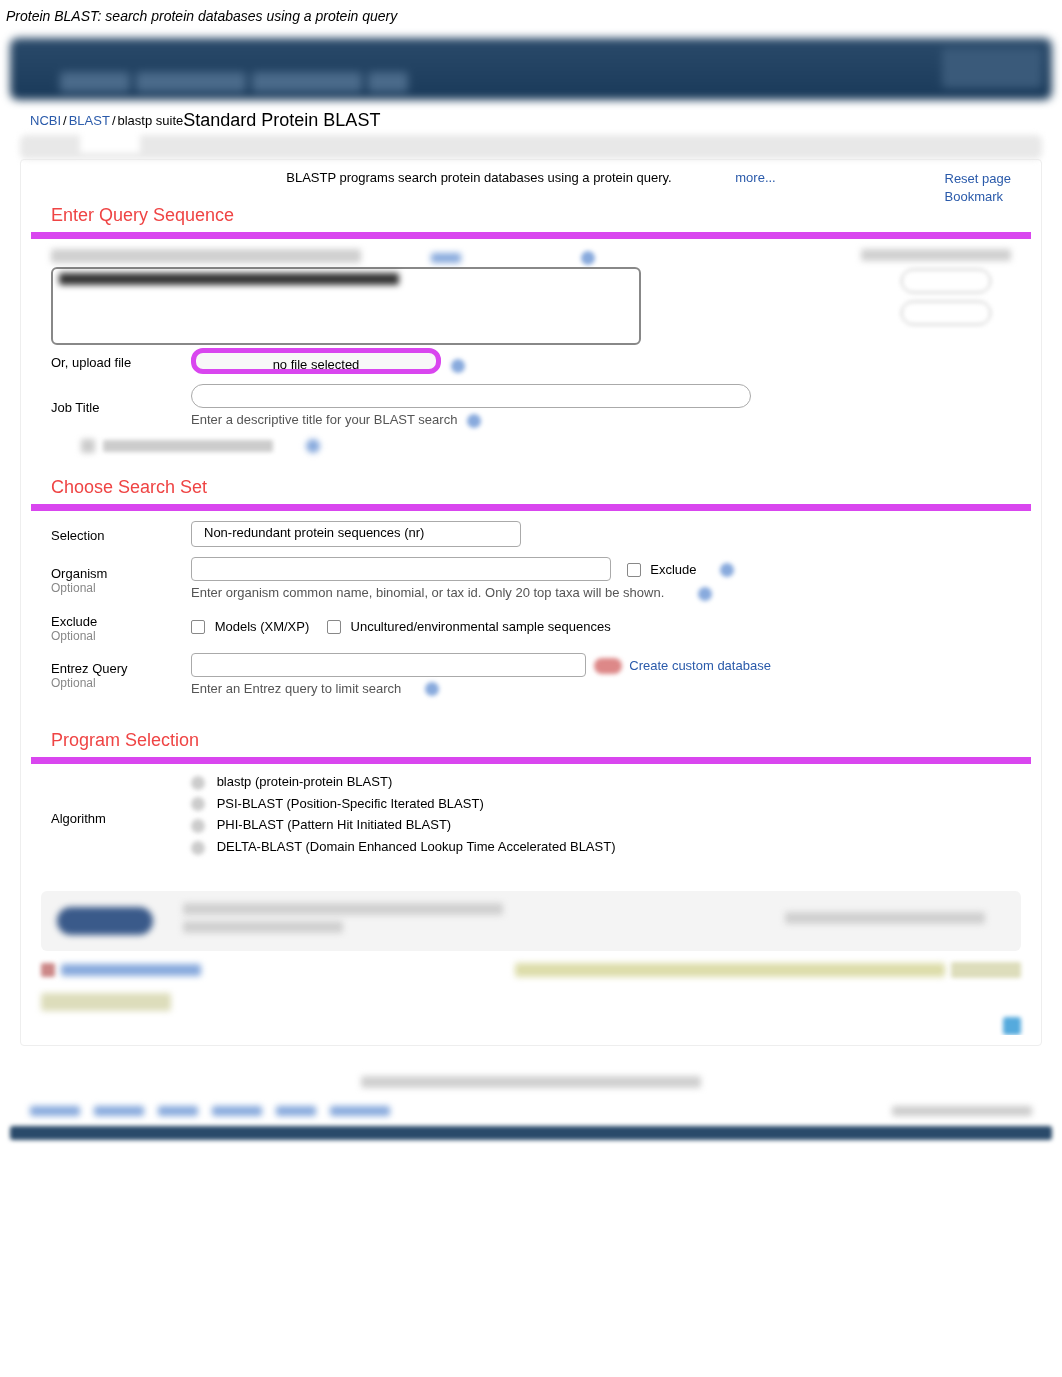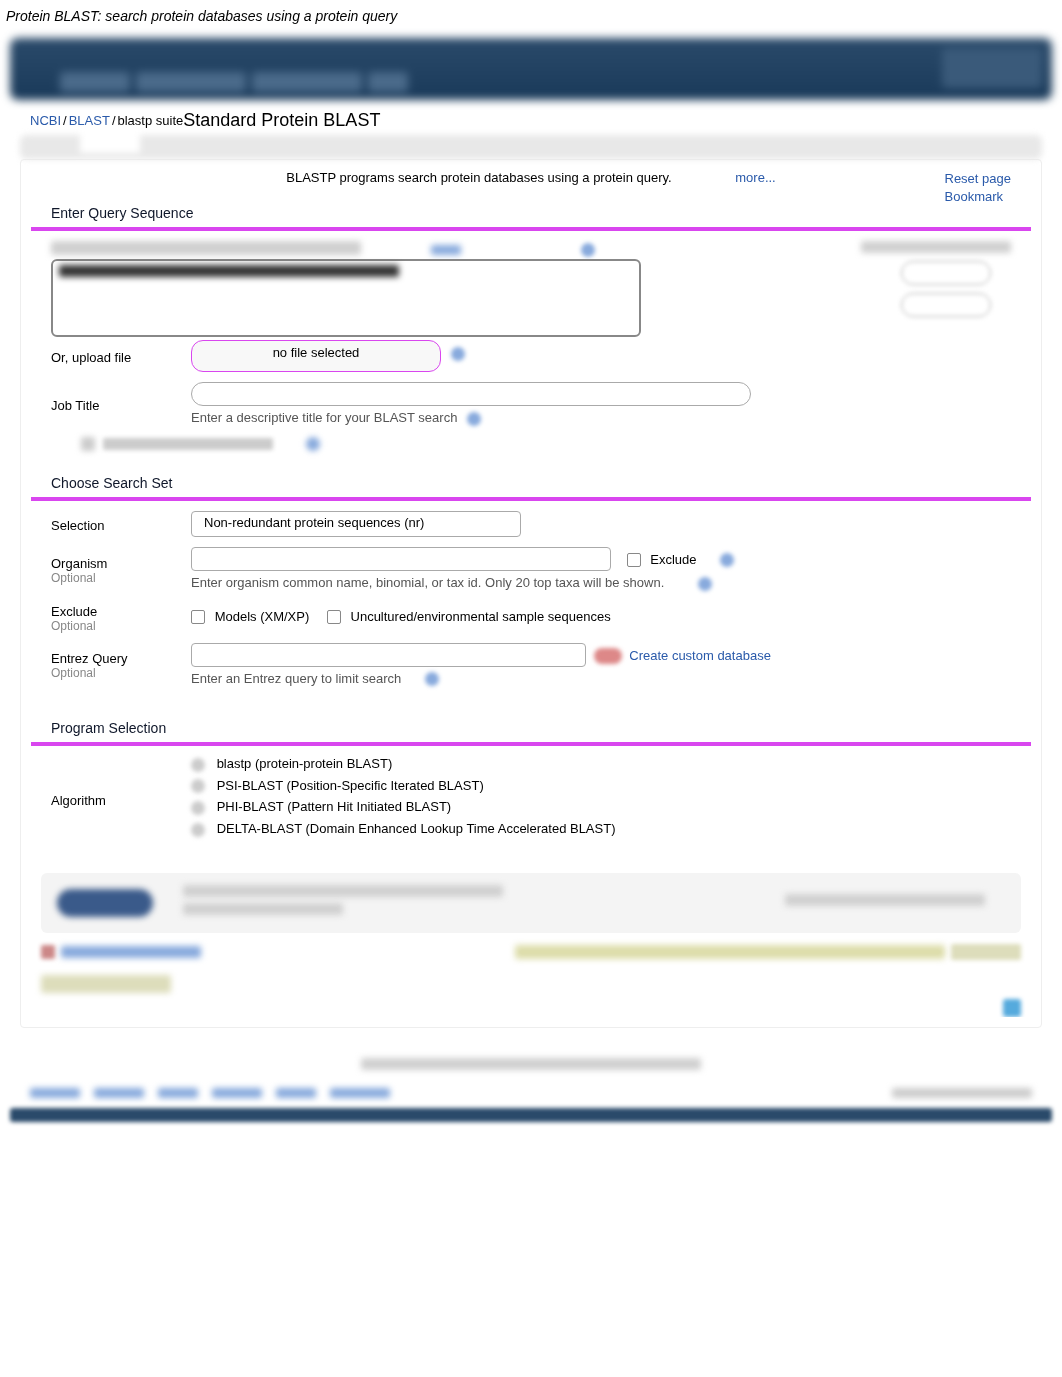--- a/index.html
+++ b/index.html
@@ -21,41 +21,41 @@
     .tab-strip::before { content:''; position:absolute; left:60px; top:-6px; width:60px; height:24px; background:#fff; border-radius:4px 4px 0 0; }
     
     .content { margin: 0 20px; background: #fff; border: 1px solid #eee; border-radius: 4px; padding: 4px 0 0 0; }
     
     .info-row { text-align: center; padding: 6px 0; font-size: 13px; position: relative; }
     .info-row .more { color: #2a5aaa; margin-left: 60px; text-decoration: none; }
     .page-links { position: absolute; right: 30px; top: 6px; text-align: left; }
     .page-links a { display: block; color: #2a5aaa; text-decoration: none; font-size: 13px; line-height: 18px; }
     
     .section { margin: 8px 10px; }
-    .section-legend { color: #0f172a; font-size: 14px; padding: 6px 20px; border-bottom: 4px solid #d946ef; }
+    .section-legend { color: #ef4444; font-size: 18px; padding: 6px 20px; border-bottom: 7px solid #d946ef; }
     .section-body { padding: 10px 20px; }
     
     .field-row { display: flex; align-items: center; margin-bottom: 10px; }
     .field-label { width: 140px; font-size: 13px; padding-top: 3px; }
     .field-label .optional { color: #888; font-size: 12px; display: block; }
     .field-control { flex: 1; }
     
     .seq-entry-row { display:flex; align-items:flex-start; }
     .seq-label-blur { width: 310px; height: 14px; background: #d0d0d0; filter: blur(3px); margin-bottom: 4px; border-radius:2px; }
     .seq-side-blur { margin-left: 20px; width: 150px; }
     .seq-side-label { height: 12px; background: #d0d0d0; filter: blur(3px); margin-bottom: 8px; border-radius:2px; }
     .seq-side-input { width: 90px; height: 24px; border: 1px solid #aaa; border-radius: 12px; filter: blur(2px); margin-bottom: 8px; margin-left: 40px; background:#fff; }
     
     .seq-textarea { width: 590px; height: 78px; border: 2px solid #888; border-radius: 6px; padding: 6px; font-family: monospace; font-size: 12px; resize: none; }
     .seq-textarea-content { filter: blur(3px); color:#000; font-weight:bold; }
     
     .clear-link-blur { width: 30px; height: 10px; background: #88aadd; filter: blur(3px); display:inline-block; margin-left: 70px; border-radius:2px; }
     .help-icon-blur { width: 14px; height: 14px; background: #88aadd; border-radius: 50%; filter: blur(2px); display:inline-block; vertical-align:middle; margin-left:6px; }
     
-    .file-input-box { display:inline-block; width: 250px; height: 32px; border: 1px solid #d946ef; border-radius: 12px; text-align:center; line-height:24px; background:#f8f8f8; }
+    .file-input-box { display:inline-block; width: 250px; height: 26px; border: 5px solid #d946ef; border-radius: 12px; text-align:center; line-height:24px; background:#f8f8f8; }
     
     .text-input { width: 560px; height: 24px; border: 1px solid #aaa; border-radius: 12px; padding: 2px 10px; background:#fff; }
     .hint-text { color: #555; font-size: 13px; margin-top: 4px; }
     
     .checkbox-blur { width: 14px; height: 14px; background: #ccc; filter: blur(2px); display:inline-block; vertical-align:middle; border-radius:2px; }
     .align-blur-row { padding-left: 30px; filter: blur(2px); color:#555; margin-top:6px; }
     
     .db-select { width: 330px; height: 26px; border: 1px solid #aaa; border-radius: 4px; padding: 3px 12px; background:#fff; }
     
     .organism-input { width: 420px; height: 24px; border: 1px solid #aaa; border-radius: 4px; padding: 2px 8px; background:#fff; display:inline-block; }

